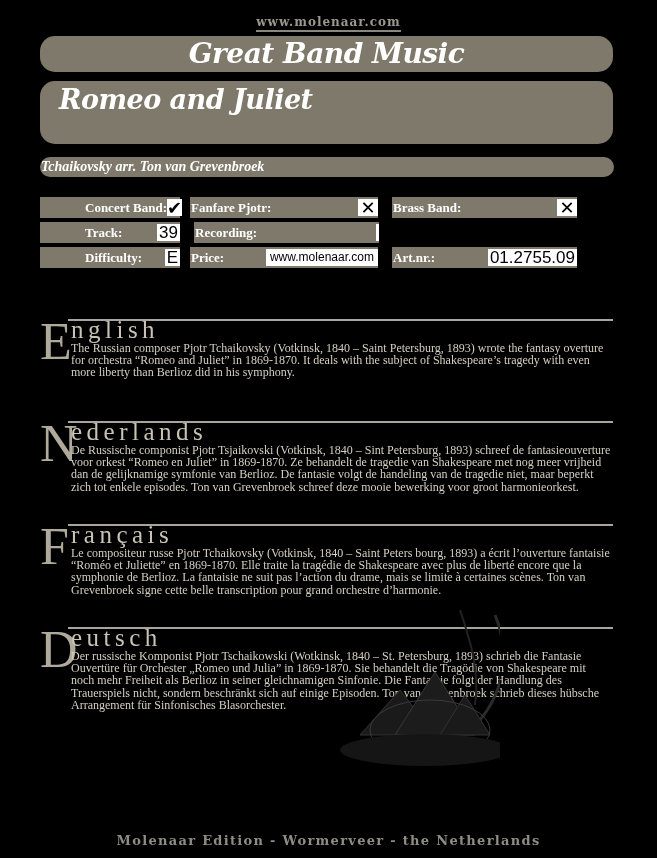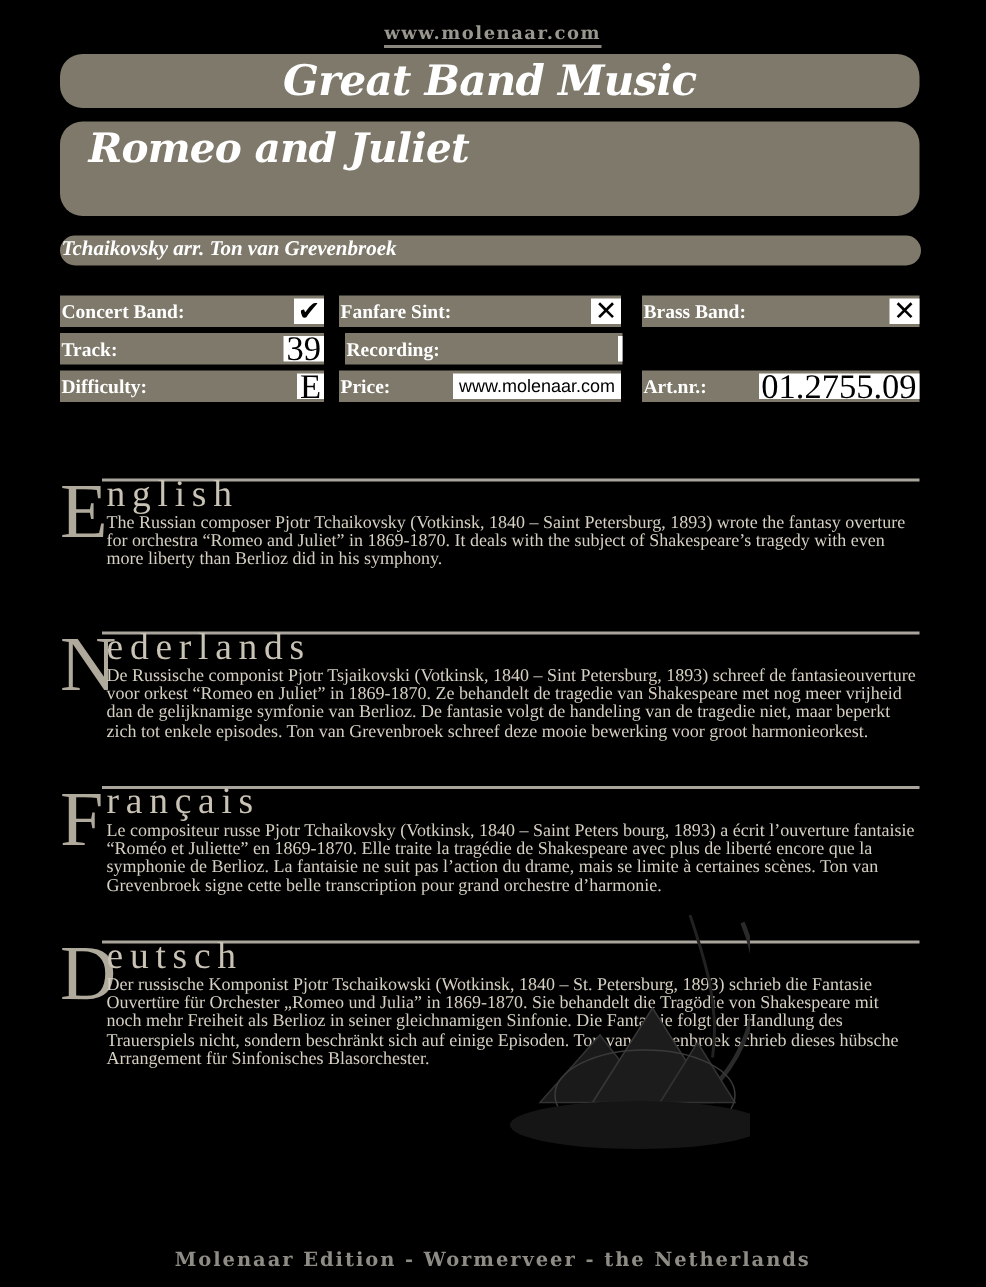--- a/index.html
+++ b/index.html
@@ -17,27 +17,27 @@
   .title-box .title { color: #fff; font-style: italic; font-weight: bold;
          font-family: "DejaVu Serif", serif; font-size: 27px; line-height: 38px; padding-left: 19px;
          letter-spacing: -0.5px; }
   .composer { top: 157px; height: 20px; color: #fff; font-style: italic;
          font-size: 14px; line-height: 20px; padding-left: 1px; font-weight: bold;
          font-family: "Liberation Serif", serif; }
   .grid { position: absolute; left: 40px; top: 197px; width: 573px; }
   .row { display: flex; height: 21px; margin-bottom: 4px; }
   .cell { background: #7e796a; height: 21px; display: flex; align-items: center;
          justify-content: space-between; box-sizing: border-box; }
-  .c1 { width: 176px; }
+  .c1 { width: 140px; padding-left: 44px; }
   .c2 { width: 188px; margin-left: 10px; }
   .c3 { width: 185px; margin-left: 14px; }
   .lbl { color: #fff; font-weight: bold; font-size: 13px; padding-left: 1px; white-space: nowrap; }
   .val { background: #fff; color: #000; height: 17px; line-height: 17px;
-         font-size: 23px; text-align: right; padding: 0 2px; margin-right: 0; white-space: nowrap;
-         font-family: Liberation Serif, serif; }
+         font-size: 17px; text-align: right; padding: 0 2px; margin-right: 0; white-space: nowrap;
+         font-family: Liberation Sans, sans-serif; }
   .val.small { font-size: 12px; font-family: "Liberation Sans", sans-serif; padding: 0 4px; }
   .val.tick { font-size: 18px; font-weight: bold; font-family: "DejaVu Sans", sans-serif; width: 20px; text-align: center; padding: 0; }
   .val.cross { font-size: 18px; font-family: "DejaVu Sans", sans-serif; width: 20px; text-align: center; padding: 0; }
   .val.empty { width: 3px; padding: 0; }
 
   .lang { position: absolute; left: 40px; width: 573px; }
   .lang .initial { position: absolute; left: 0; top: 0; font-size: 52px; line-height: 52px;
          color: #b0aa9c; font-family: "Liberation Serif", serif; }
   .lang .rule { position: absolute; left: 28px; right: 0; top: 3px; height: 2px; background: #a9a59c; }
   .lang .heading { position: absolute; left: 31px; top: 2px; font-size: 25px; letter-spacing: 4.5px;
@@ -64,21 +64,21 @@
 
 <div class="bar composer">Tchaikovsky arr. Ton van Grevenbroek</div>
 
 <div class="grid">
   <div class="row">
     <div class="cell c1">
       <span class="lbl">Concert Band:</span>
       <span class="val tick">✔</span>
     </div>
     <div class="cell c2">
-      <span class="lbl">Fanfare Sint:</span>
+      <span class="lbl">Fanfare Pjotr:</span>
       <span class="val cross">✕</span>
     </div>
     <div class="cell c3">
       <span class="lbl">Brass Band:</span>
       <span class="val cross">✕</span>
     </div>
   </div>
   <div class="row">
     <div class="cell c1">
       <span class="lbl">Track:</span>

